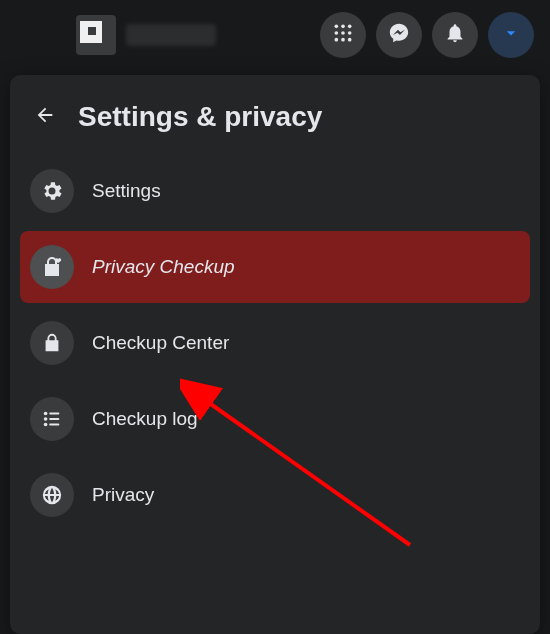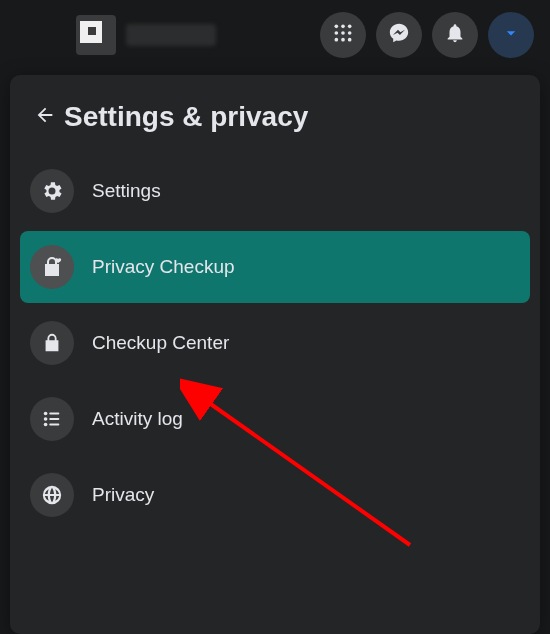--- a/index.html
+++ b/index.html
@@ -80,21 +80,21 @@
       right: 10px;
       bottom: 0;
       background: #242526;
       border-radius: 10px;
       padding: 18px 10px 10px 10px;
       box-shadow: 0 4px 20px rgba(0,0,0,0.4);
     }
     .panel-header {
       display: flex;
       align-items: center;
-      gap: 4px;
+      gap: 18px;
       padding: 8px 10px 18px 10px;
     }
     .back-arrow {
       width: 30px; height: 30px;
       display: flex;
       align-items: center;
       justify-content: center;
       cursor: pointer;
       border-radius: 50%;
     }
@@ -111,21 +111,22 @@
     }
     .menu-item {
       display: flex;
       align-items: center;
       gap: 18px;
       padding: 14px 10px;
       border-radius: 8px;
       cursor: pointer;
     }
     .menu-item.highlight {
-      background: #0f766e;
+      background: #7f1d1d;
+      font-style: italic;
     }
     .menu-icon {
       width: 44px; height: 44px;
       border-radius: 50%;
       background: #3a3b3c;
       display: flex;
       align-items: center;
       justify-content: center;
       flex-shrink: 0;
     }
@@ -239,21 +240,21 @@
       <div class="menu-icon">
         <svg width="22" height="22" viewBox="0 0 24 24">
             <circle cx="5" cy="6" r="2"></circle>
             <circle cx="5" cy="12" r="2"></circle>
             <circle cx="5" cy="18" r="2"></circle>
             <rect x="9" y="5" width="11" height="2" rx="1"></rect>
             <rect x="9" y="11" width="11" height="2" rx="1"></rect>
             <rect x="9" y="17" width="11" height="2" rx="1"></rect>
           </svg>
       </div>
-      <div class="menu-label">Activity log</div>
+      <div class="menu-label">Checkup log</div>
     </div>
 
 
     <div class="menu-item">
       <div class="menu-icon">
         <svg width="22" height="22" viewBox="0 0 24 24">
             <path d="M12 2a10 10 0 100 20 10 10 0 000-20zm7.9 9h-3.2a16 16 0 00-1.1-5.3A8 8 0 0119.9 11zM12 4c.9 1.4 2 3.8 2.2 7H9.8C10 7.8 11.1 5.4 12 4zM8.4 5.7A16 16 0 007.3 11H4.1a8 8 0 014.3-5.3zM4.1 13h3.2c.1 2 .5 3.8 1.1 5.3A8 8 0 014.1 13zm7.9 7c-.9-1.4-2-3.8-2.2-7h4.4c-.2 3.2-1.3 5.6-2.2 7zm3.6-1.7c.6-1.5 1-3.3 1.1-5.3h3.2a8 8 0 01-4.3 5.3z"></path>
           </svg>
       </div>
       <div class="menu-label">Privacy</div>

